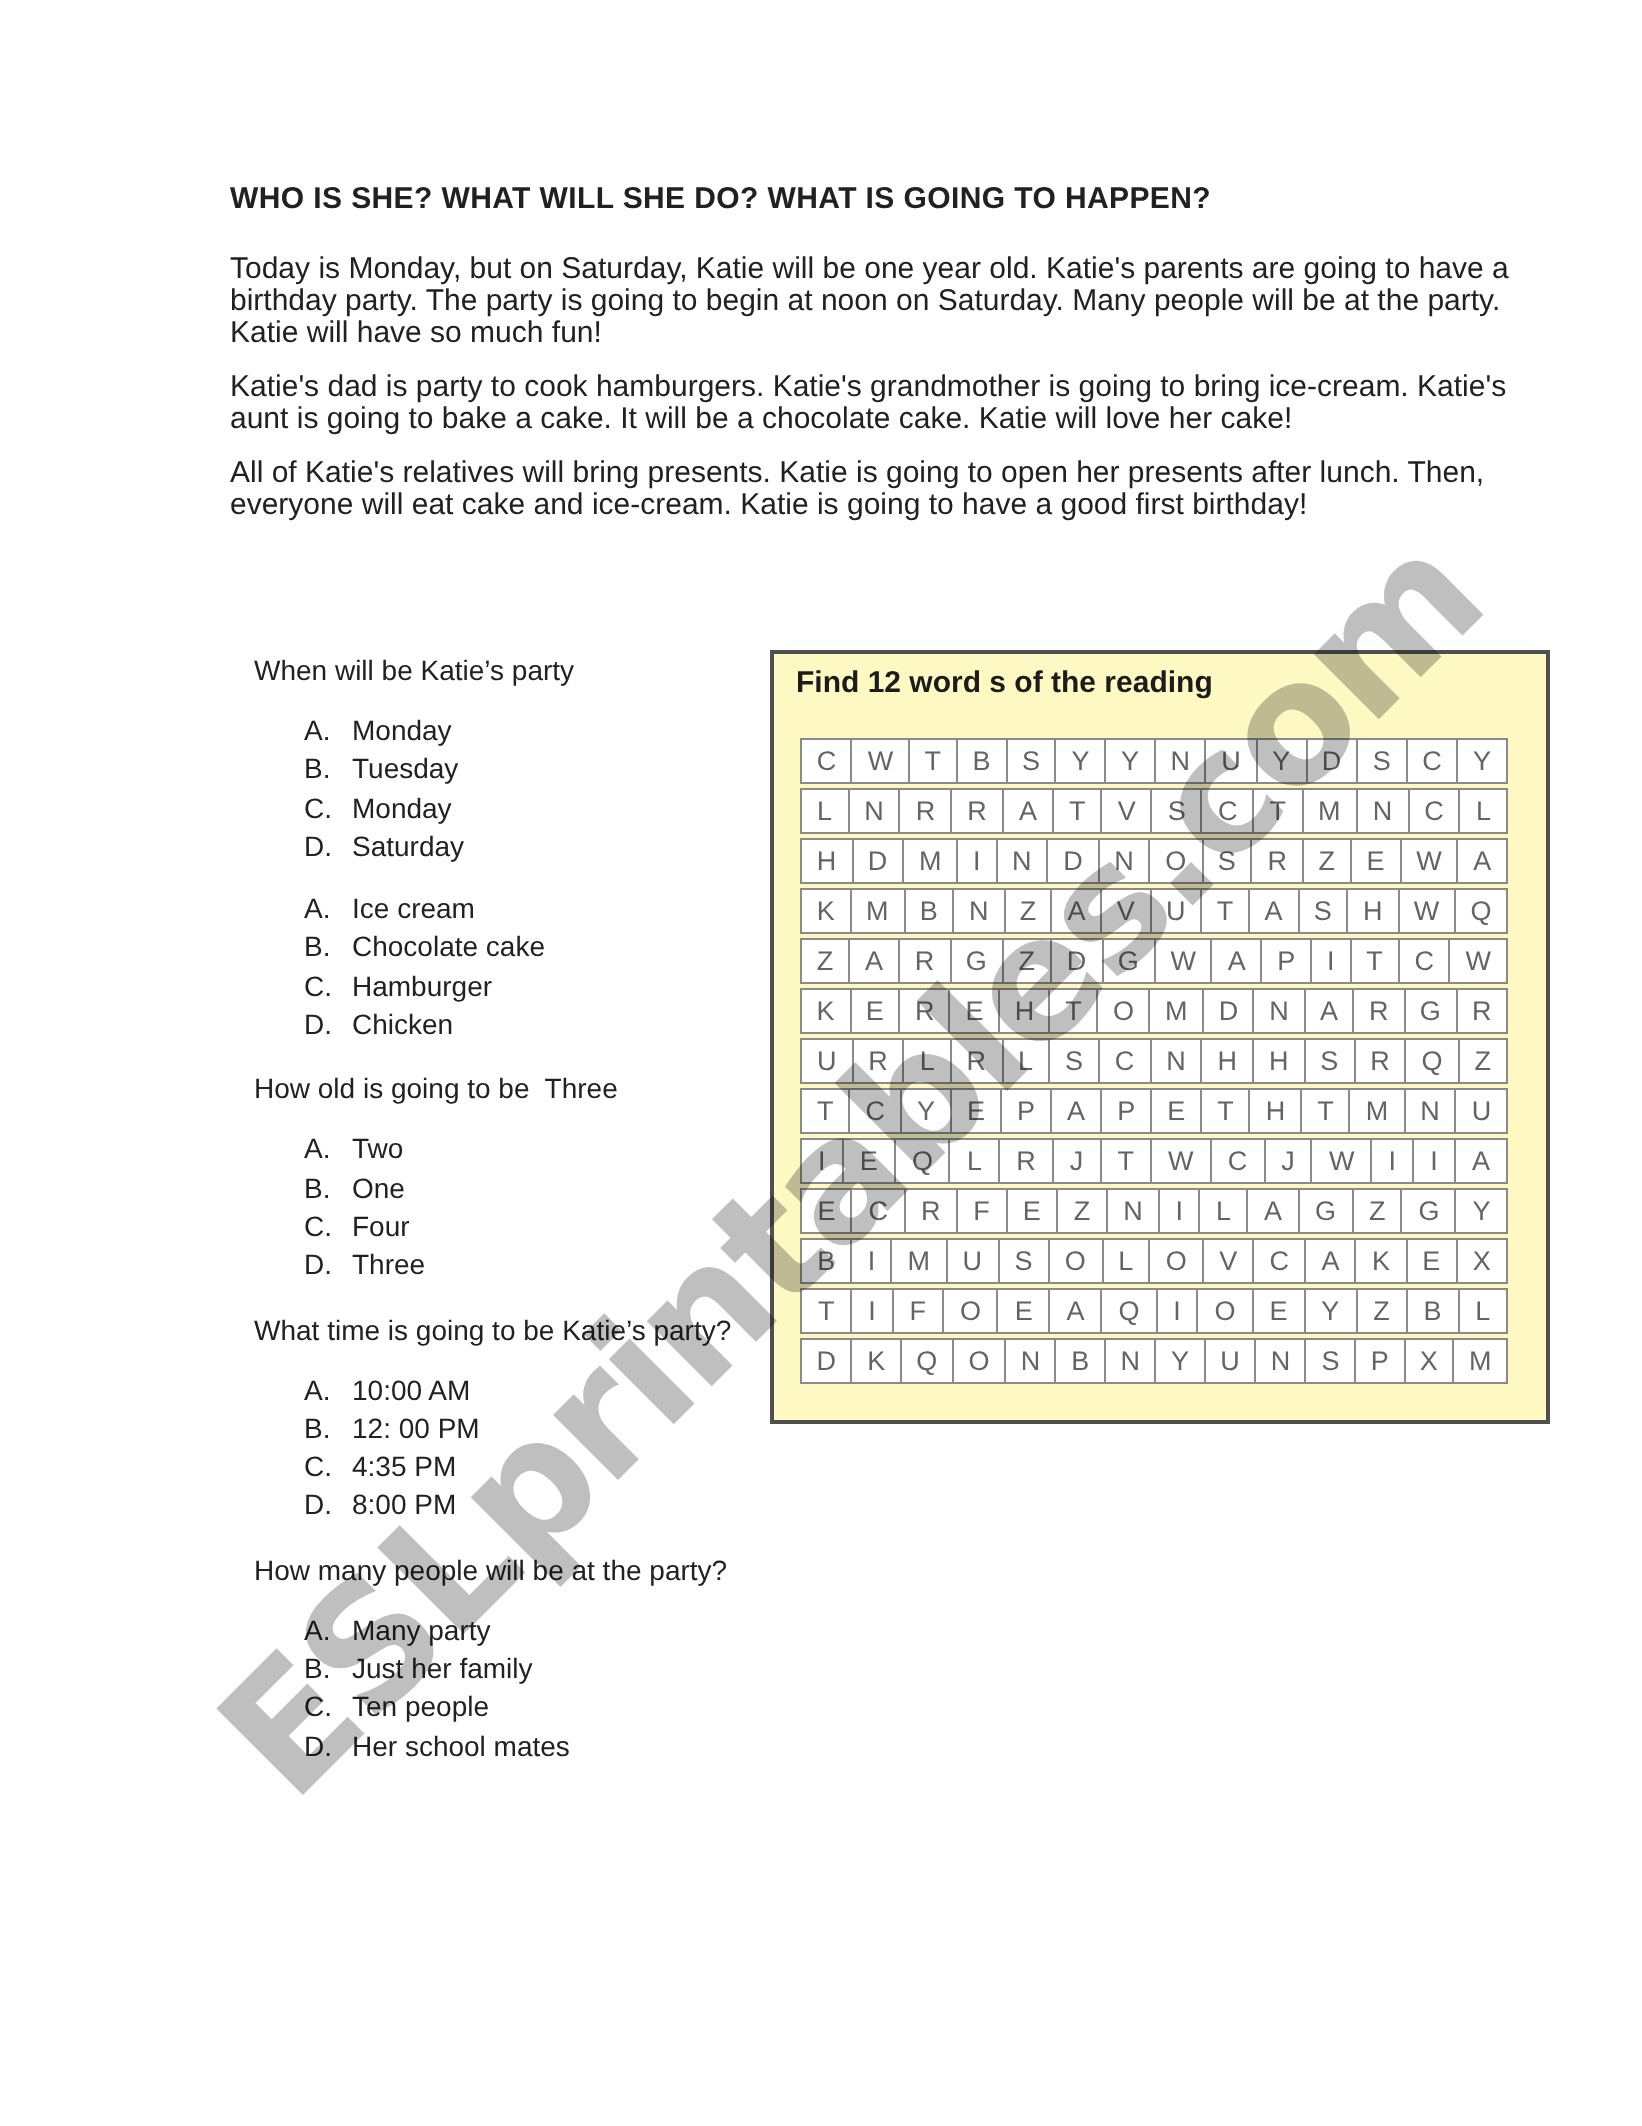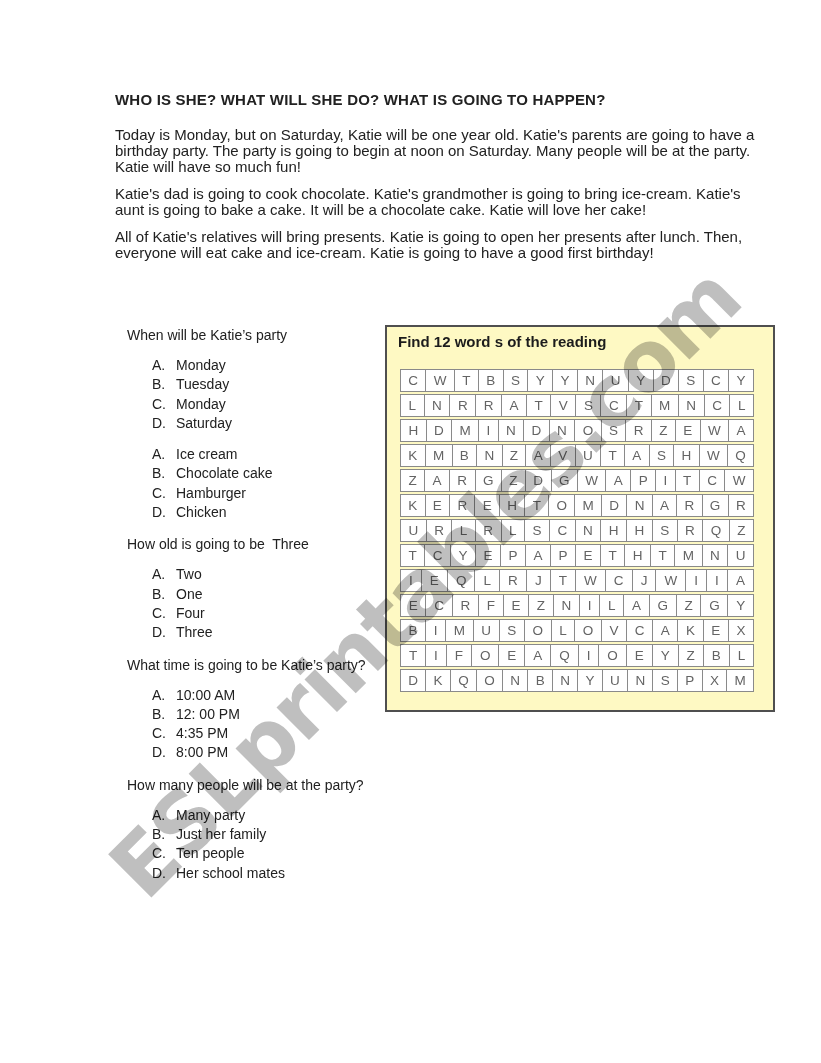--- a/index.html
+++ b/index.html
@@ -117,21 +117,21 @@
 <div class="page">
 
   <div class="watermark">ESLprintables.com</div>
 
   <h1 class="doc-title">WHO IS SHE? WHAT WILL SHE DO? WHAT IS GOING TO HAPPEN?</h1>
 
   <div class="reading" id="reading">
       <p>Today is Monday, but on Saturday, Katie will be one year old. Katie's parents are going to have a
 birthday party. The party is going to begin at noon on Saturday. Many people will be at the party.
 Katie will have so much fun!</p>
-      <p>Katie's dad is going to cook chocolate. Katie's grandmother is going to bring ice-cream. Katie's
+      <p>Katie's dad is party to cook hamburgers. Katie's grandmother is going to bring ice-cream. Katie's
 aunt is going to bake a cake. It will be a chocolate cake. Katie will love her cake!</p>
       <p>All of Katie's relatives will bring presents. Katie is going to open her presents after lunch. Then,
 everyone will eat cake and ice-cream. Katie is going to have a good first birthday!</p>
     </div>
 
   <div class="questions" id="questions">
       <div class="qblock">
         <p class="qtext">When will be Katie’s party</p>
         <div class="option">
           <span class="opt-letter">A.</span>

